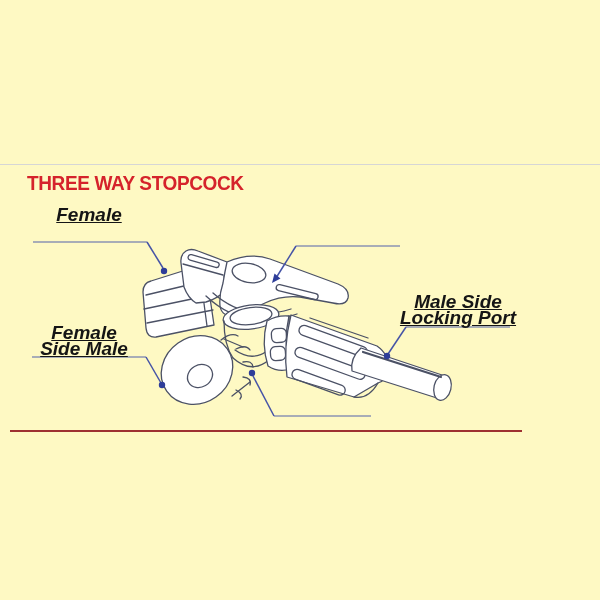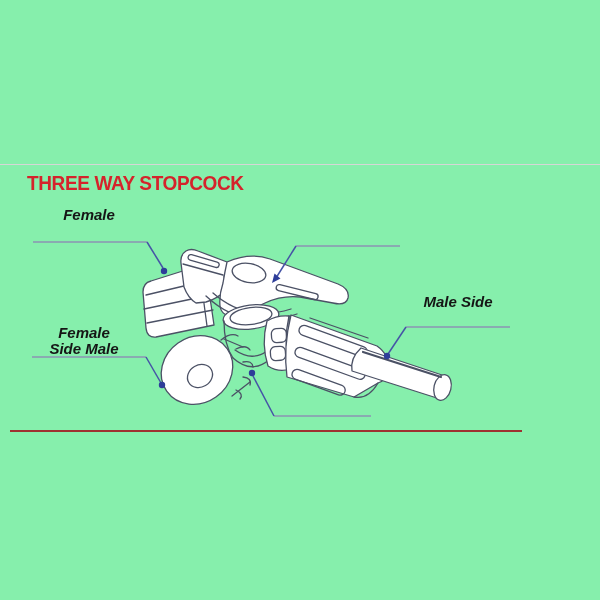--- a/index.html
+++ b/index.html
@@ -1,29 +1,29 @@
 <!DOCTYPE html>
 <html><head>
 <meta charset="utf-8">
 <style>
   html,body{margin:0;padding:0;background:#ffffff;}
   .stage{
-    position:relative;width:600px;height:600px;overflow:hidden;background:#86efac;
+    position:relative;width:600px;height:600px;overflow:hidden;background:#fef9c3;
     font-family:"Liberation Sans",sans-serif;
   }
   .top-rule{position:absolute;left:0;top:164px;width:600px;height:1px;background:#d6d6d6;}
   .bottom-rule{position:absolute;left:10px;top:430px;width:512px;height:2px;background:#9e3131;}
   .diagram-title{
     position:absolute;left:27px;top:172px;
     font-size:20px;font-weight:bold;color:#d5232b;letter-spacing:-0.4px;
     transform:scaleX(0.95);transform-origin:left top;white-space:nowrap;
   }
   .part-label{
-    position:absolute;font-weight:bold;font-style:italic;font-size:15px;line-height:15.5px;
-    color:#151515;text-align:center;white-space:nowrap;
+    position:absolute;font-weight:bold;font-style:italic;font-size:19px;line-height:15.5px;
+    color:#151515;text-align:center;white-space:nowrap;text-decoration:underline;
   }
   svg.art{position:absolute;left:0;top:0;}
 </style>
 </head>
 <body>
 
 <div class="stage">
 
   <div class="top-rule"></div>
 
@@ -113,20 +113,21 @@
     </g>
   </svg>
 
   <div class="part-label" style="left:24px;top:207px;width:130px">
     <span>Female</span><br>
   </div>
 
 
   <div class="part-label" style="left:398px;top:294px;width:120px">
     <span>Male Side</span><br>
+    <span>Locking Port</span>
   </div>
 
   <div class="part-label" style="left:24px;top:325px;width:120px">
     <span>Female</span><br>
     <span>Side Male</span>
   </div>
 
 
   <div class="bottom-rule"></div>
 </div>

